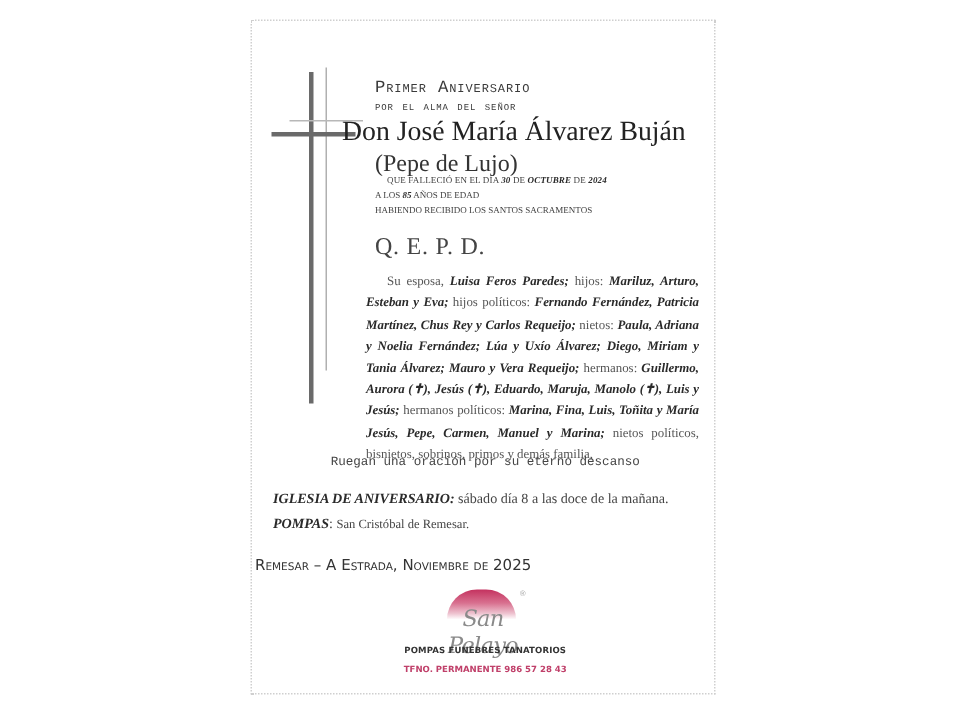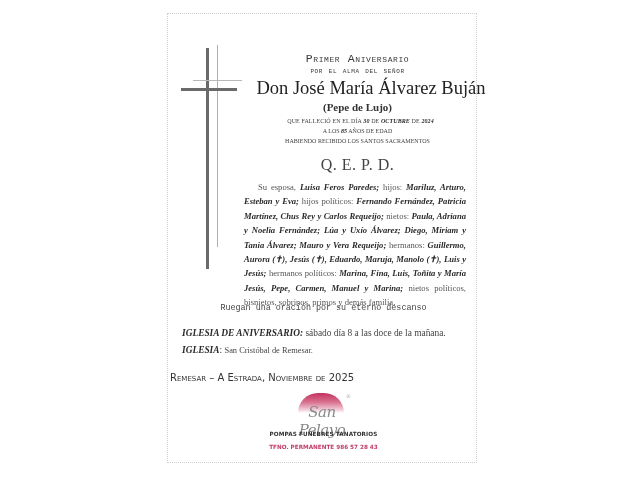--- a/index.html
+++ b/index.html
@@ -6,26 +6,26 @@
     body { width: 640px; height: 480px; position: relative; overflow: hidden; font-family: "DejaVu Serif", serif; color: #2a2a2a; }
     .card {
       position: absolute; left: 167px; top: 13px; width: 310px; height: 450px;
       border: 1.5px dotted #cfcfcf; box-sizing: border-box;
     }
     .cross-main-v { position: absolute; left: 206px; top: 48px; width: 3px; height: 221px; background: #6a6a6a; }
     .cross-thin-v { position: absolute; left: 217px; top: 45px; width: 1px; height: 202px; background: #b0b0b0; }
     .cross-main-h { position: absolute; left: 181px; top: 88px; width: 56px; height: 3px; background: #6a6a6a; }
     .cross-thin-h { position: absolute; left: 193px; top: 80px; width: 49px; height: 1px; background: #b8b8b8; }
 
-    .center { position: absolute; left: 250px; width: 215px; text-align: center; }
+    .center { position: absolute; left: 250px; width: 215px; text-align: left; }
     .smallcaps { font-variant: small-caps; letter-spacing: 0.6px; font-family: "Liberation Mono", monospace; }
     .t1 { top: 52px; font-size: 11.5px; color: #3a3a3a; }
     .t2 { top: 66px; font-size: 8.5px; color: #3a3a3a; }
-    .name { top: 78px; left: 256px; width: 230px; font-family: "Liberation Serif", serif; font-size: 18.5px; color: #222; white-space: nowrap; }
-    .nick { top: 101px; font-family: "Liberation Serif", serif; font-size: 11px; color: #333; font-weight: bold; }
+    .name { top: 78px; left: 228px; width: 230px; font-family: "Liberation Serif", serif; font-size: 18.5px; color: #222; white-space: nowrap; }
+    .nick { top: 101px; font-family: "Liberation Serif", serif; font-size: 16px; color: #333; }
     .l1 { top: 118px; left: 258px; width: 205px; font-family: "Liberation Serif", serif; font-size: 6px; color: #444; letter-spacing: 0.1px; white-space: nowrap; }
     .l2 { top: 128px; font-family: "Liberation Serif", serif; font-size: 6px; color: #444; }
     .l3 { top: 138px; font-family: "Liberation Serif", serif; font-size: 6px; color: #444; }
     .qepd { top: 156px; font-family: "Liberation Serif", serif; font-size: 16px; color: #444; letter-spacing: 0.5px; }
     b { font-weight: bold; color: #2a2a2a; font-style: italic; }
 
     .body-text {
       position: absolute; left: 244px; top: 180px; width: 222px;
       font-family: "Liberation Serif", serif; font-size: 8.6px; line-height: 14.4px;
       color: #555; text-align: justify; text-indent: 14px;
@@ -63,21 +63,21 @@
 <div class="center l2"><span>A LOS </span><b>85</b><span> AÑOS DE EDAD</span></div>
 <div class="center l3">HABIENDO RECIBIDO LOS SANTOS SACRAMENTOS</div>
 
 <div class="center qepd">Q. E. P. D.</div>
 
 <div class="body-text" id="family-text"><span>Su esposa, </span><b>Luisa Feros Paredes;</b><span> hijos: </span><b>Mariluz, Arturo, Esteban y Eva;</b><span> hijos políticos: </span><b>Fernando Fernández, Patricia Martínez, Chus Rey y Carlos Requeijo;</b><span> nietos: </span><b>Paula, Adriana y Noelia Fernández; Lúa y Uxío Álvarez; Diego, Miriam y Tania Álvarez; Mauro y Vera Requeijo;</b><span> hermanos: </span><b>Guillermo, Aurora (✝), Jesús (✝), Eduardo, Maruja, Manolo (✝), Luis y Jesús;</b><span> hermanos políticos: </span><b>Marina, Fina, Luis, Toñita y María Jesús, Pepe, Carmen, Manuel y Marina;</b><span> nietos políticos, bisnietos, sobrinos, primos y demás familia,</span></div>
 
 <div class="ruegan">Ruegan una oración por su eterno descanso</div>
 
 <div class="funeral"><b>IGLESIA DE ANIVERSARIO:</b><span> sábado día 8 a las doce de la mañana.</span></div>
-<div class="iglesia"><b>IGLESIA</b><span>: </span><span class="v">San Cristóbal de Remesar.</span></div>
+<div class="iglesia"><b>POMPAS</b><span>: </span><span class="v">San Cristóbal de Remesar.</span></div>
 
 <div class="place">Remesar – A Estrada, Noviembre de 2025</div>
 
 <div class="logo">
   <div class="logo-arc"></div>
   <div class="logo-text">San Pelayo</div>
   <div class="logo-reg">®</div>
 </div>
 <div class="pompas">POMPAS FUNEBRES TANATORIOS</div>
 <div class="tfno">TFNO. PERMANENTE 986 57 28 43</div>

